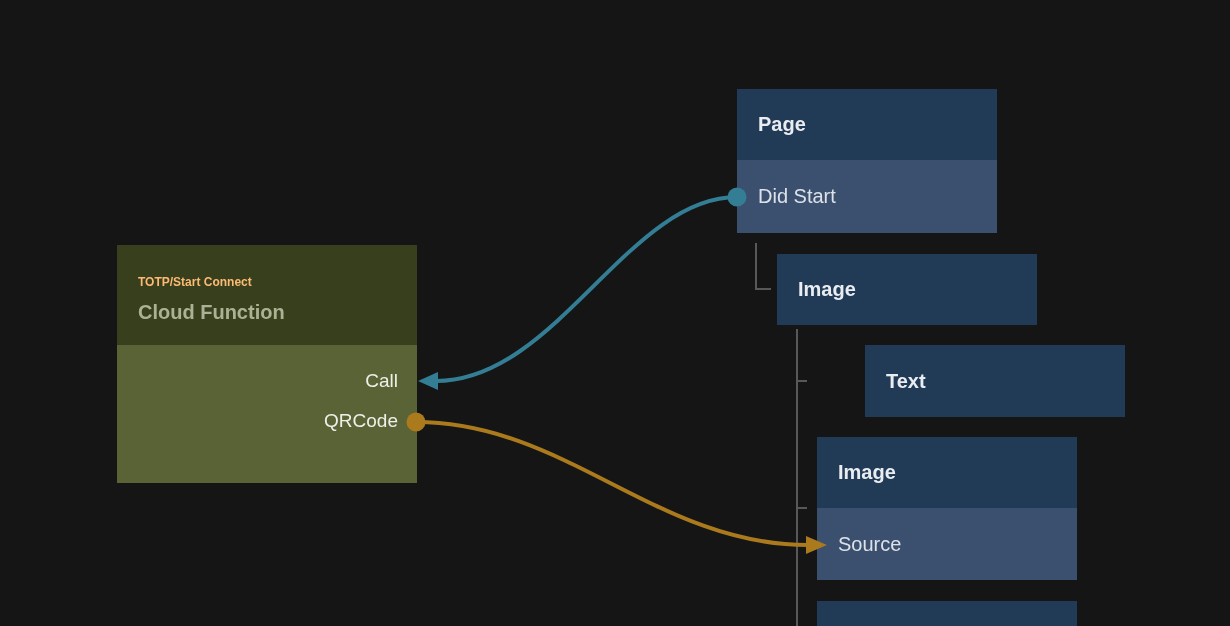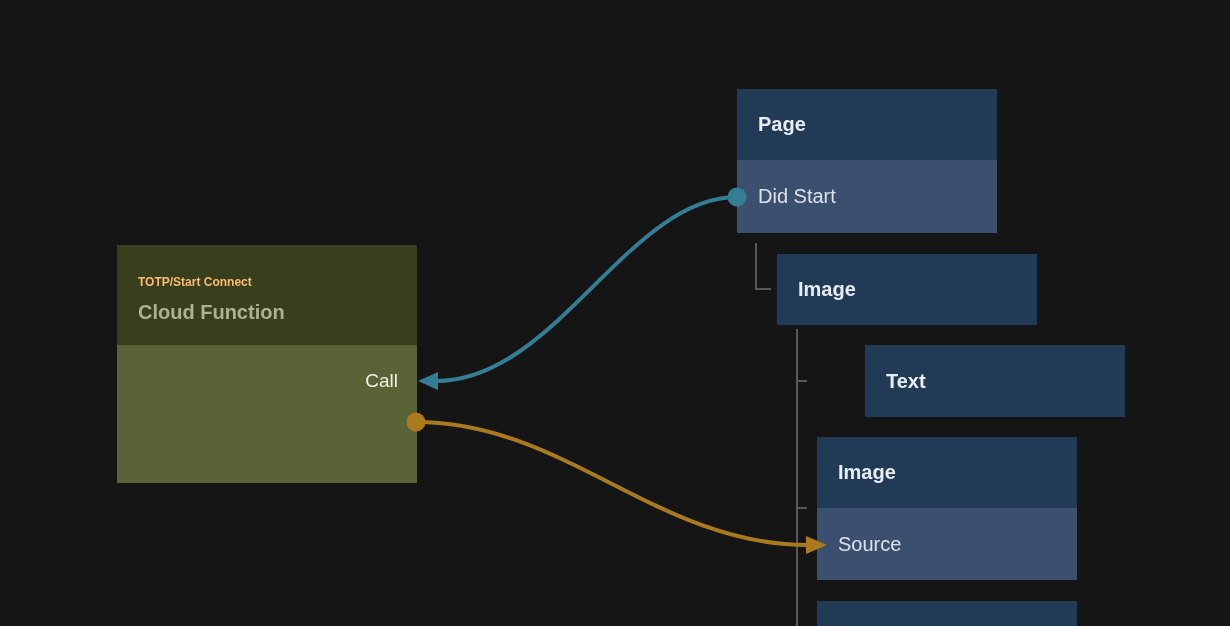--- a/index.html
+++ b/index.html
@@ -124,20 +124,21 @@
 
 <div class="canvas">
 
   <div class="fn-node">
     <div class="fn-header">
       <div class="fn-title">TOTP/Start Connect</div>
       <div class="fn-subtitle">Cloud Function</div>
     </div>
     <div class="fn-body">
       <div class="fn-output">Call</div>
+      <div class="fn-output">QRCode</div>
     </div>
   </div>
 
   <div class="wnode node-page">
     <div class="wnode-header">
       <span>Page</span>
     </div>
     <div class="wnode-row">
       <span>Did Start</span>
     </div>

